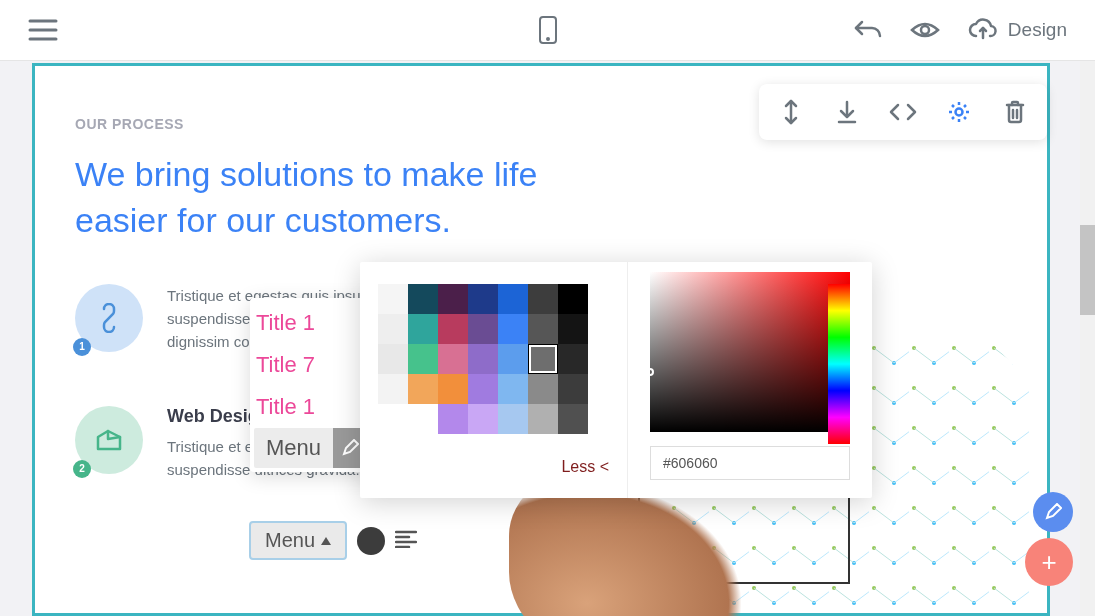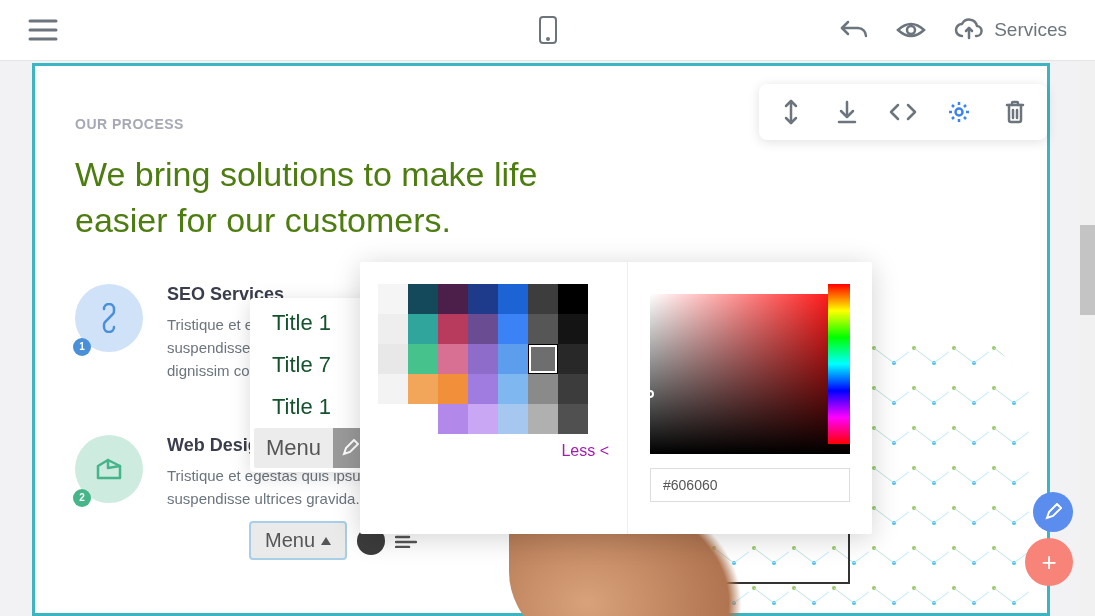--- a/index.html
+++ b/index.html
@@ -9,21 +9,21 @@
 .topbar { height: 61px; border-bottom: 1px solid #e5e5e5; display: flex; align-items: center; padding: 0 28px; justify-content: space-between; }
 .topbar-left, .topbar-center, .topbar-right { display: flex; align-items: center; gap: 28px; }
 .topbar-center { position: absolute; left: 50%; transform: translateX(-50%); }
 .icon-btn { color: #6c757d; cursor: pointer; display: flex; align-items: center; justify-content: center; }
 .publish { display: flex; align-items: center; gap: 10px; color: #6c757d; font-size: 19px; }
 
 
 .page-wrap { position: absolute; top: 61px; left: 0; right: 15px; bottom: 0; background: #f2f2f5; padding: 2px 0 0 2px; }
 .page { background: #fff; border: 3px solid #3bb5c1; margin: 0 30px 0 30px; height: 100%; padding: 50px 47px 0 40px; position: relative; }
 .eyebrow { color: #a6a8b4; font-size: 14px; font-weight: 600; letter-spacing: 0.5px; margin-bottom: 20px; }
-.headline { color: #4d7c0f; font-size: 34px; font-weight: 500; line-height: 1.35; max-width: 500px; }
+.headline { color: #3b82f6; font-size: 34px; font-weight: 500; line-height: 1.35; max-width: 500px; }
 
 .service { display: flex; gap: 24px; margin-top: 40px; }
 .service-icon { width: 68px; height: 68px; border-radius: 50%; display: flex; align-items: center; justify-content: center; position: relative; }
 .service-icon.blue { background: #cfe2f8; color: #4a90d9; }
 .service-icon.green { background: #cdebde; color: #46b58a; }
 .badge { position: absolute; bottom: -4px; left: -2px; width: 18px; height: 18px; border-radius: 50%; background: #4a90d9; color: #fff; font-size: 10px; display: flex; align-items: center; justify-content: center; font-weight: 600; }
 .badge.green { background: #46b58a; }
 .service-title { color: #3a3d4b; font-size: 18px; font-weight: 600; margin-bottom: 8px; }
 .service-text { color: #6c757d; font-size: 15px; line-height: 1.55; max-width: 280px; }
 
@@ -32,40 +32,40 @@
 .float-toolbar .tb { width: 56px; height: 40px; display: flex; align-items: center; justify-content: center; color: #6c757d; cursor: pointer; }
 .float-toolbar .tb.active { color: #3b82f6; }
 
 
 .side-fab { position: absolute; right: 22px; width: 40px; height: 40px; border-radius: 50%; display: flex; align-items: center; justify-content: center; color: #fff; cursor: pointer; }
 .fab-edit { bottom: 84px; background: #5b8def; }
 .fab-add { bottom: 30px; background: #f88379; width: 48px; height: 48px; font-size: 26px; }
 
 
 .title-dropdown { position: absolute; top: 298px; left: 250px; background: #fff; box-shadow: 0 4px 20px rgba(0,0,0,0.15); border-radius: 4px; width: 126px; padding: 4px 0; }
-.title-dropdown .item { padding: 8px 22px; font-size: 22px; color: #14532d; cursor: pointer; }
+.title-dropdown .item { padding: 8px 6px; font-size: 22px; color: #ec4899; cursor: pointer; }
 .menu-row { display: flex; align-items: center; margin-top: 4px; }
 .menu-row.inner { background: #ececec; margin: 0 4px; border-radius: 2px; }
 .menu-btn { padding: 6px 12px; font-size: 22px; color: #555; }
 .caret-wrap { background: #9a9a9a; color: #fff; width: 34px; height: 40px; display: flex; align-items: center; justify-content: center; }
 
 
 .format-bar { position: absolute; top: 521px; left: 249px; display: flex; align-items: center; gap: 10px; }
 .menu-btn2 { background: #eaeaea; border: 2px solid #a8cfe8; border-radius: 4px; padding: 6px 14px; font-size: 20px; color: #555; display: flex; align-items: center; gap: 6px; }
 .color-swatch-btn { width: 28px; height: 28px; border-radius: 50%; background: #3c3c3c; }
 .align-btn { color: #555; }
 
 
 .picker { position: absolute; top: 262px; left: 360px; background: #fff; box-shadow: 0 4px 28px rgba(0,0,0,0.18); border-radius: 2px; display: flex; }
 .picker-left { padding: 22px 18px; border-right: 1px solid #eee; width: 268px; }
 .swatch-grid { display: grid; grid-template-columns: repeat(7, 30px); grid-auto-rows: 30px; }
 .sw { width: 30px; height: 30px; cursor: pointer; }
 .sw.sel { outline: 2px solid #fff; outline-offset: -3px; box-shadow: inset 0 0 0 2px #000; }
-.less { text-align: right; color: #a21caf; font-size: 16px; margin-top: 8px; cursor: pointer; }
-.picker-right { padding: 32px 22px; width: 244px; }
+.less { text-align: right; color: #7f1d1d; font-size: 16px; margin-top: 24px; cursor: pointer; }
+.picker-right { padding: 10px 22px; width: 244px; }
 .sv-box { width: 200px; height: 160px; position: relative; background: linear-gradient(to bottom, transparent, #000), linear-gradient(to right, #fff, #f00); }
 .sv-cursor { position: absolute; width: 8px; height: 8px; border: 2px solid #fff; border-radius: 50%; left: -4px; top: 96px; }
 .hue-bar { position: absolute; right: 22px; top: 22px; width: 22px; height: 160px; background: linear-gradient(to bottom, #f00, #ff0, #0f0, #0ff, #00f, #f0f, #f00); }
 .hex-input { margin-top: 14px; border: 1px solid #ddd; padding: 8px 12px; font-size: 14px; color: #555; width: 200px; }
 
 
 .hero-img { position: absolute; right: 18px; bottom: -30px; width: 520px; height: 300px; border-radius: 10px; overflow: hidden; }
 .net-bg { position: absolute; inset: 0; }
 .hand { position: absolute; left: 0; bottom: -20px; width: 260px; height: 200px; background: radial-gradient(ellipse at 30% 70%, #d9a27a 0%, #b07450 55%, transparent 60%); border-radius: 40% 60% 50% 50%; }
 
@@ -105,39 +105,38 @@
           <path d="M2,10 Q15,-2 28,10 Q15,22 2,10 Z"></path>
           <circle cx="15" cy="10" r="4"></circle>
         </svg>
     </div>
     <div class="publish">
       <svg width="30" height="24" viewBox="0 0 30 24" fill="none" stroke="#6c757d" stroke-width="2.5" stroke-linecap="round" stroke-linejoin="round">
           <path d="M8,18 a6,6 0 0 1 0,-12 a8,8 0 0 1 15,2 a5,5 0 0 1 -1,10"></path>
           <polyline points="12,13 15,10 18,13"></polyline>
           <line x1="15" y1="10" x2="15" y2="20"></line>
         </svg>
-      <span>Services</span>
+      <span>Design</span>
     </div>
   </div>
 </div>
 
 <div class="page-wrap">
   <div class="page">
     <div class="eyebrow">OUR PROCESS</div>
     <div class="headline">We bring solutions to make life easier for our customers.</div>
 
     <div class="service">
       <div class="service-icon blue">
         <svg width="30" height="30" viewBox="0 0 30 30" fill="none" stroke="#4a90d9" stroke-width="2.5" stroke-linecap="round">
             <path d="M10,6 a5,5 0 0 1 10,0 v2 a5,5 0 0 1 -1,3 l-8,8 a5,5 0 0 0 -1,3 v2 a5,5 0 0 0 10,0"></path>
           </svg>
         <div class="badge">1</div>
       </div>
       <div>
-        <div class="service-title">SEO Services</div>
         <div class="service-text">Tristique et egestas quis ipsum suspendisse ultrices gravida. Ac tortor dignissim convallis...</div>
       </div>
     </div>
 
     <div class="service" style="margin-top:52px">
       <div class="service-icon green">
         <svg width="30" height="26" viewBox="0 0 30 26" fill="none" stroke="#46b58a" stroke-width="2.5" stroke-linecap="round" stroke-linejoin="round">
             <path d="M4,10 L14,4 L26,10 v12 H4 Z"></path>
             <polyline points="14,4 14,12 26,10"></polyline>
           </svg>

